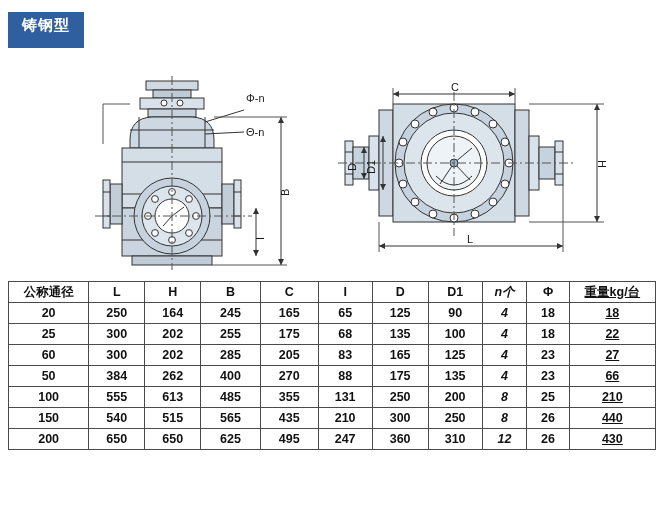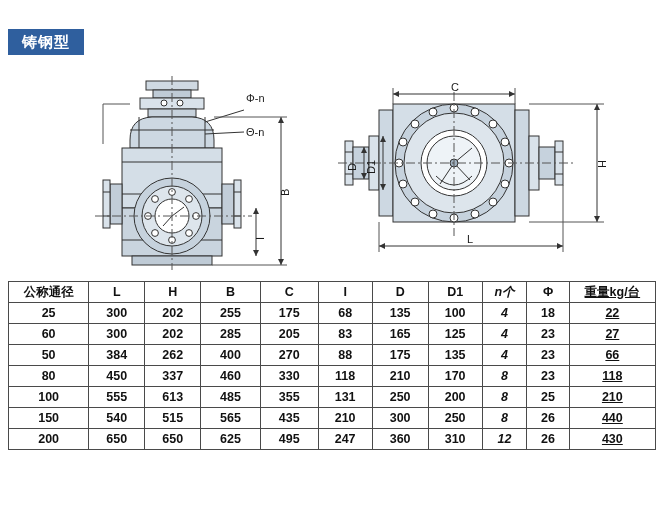--- a/index.html
+++ b/index.html
@@ -7,26 +7,26 @@
   body {
     width: 664px; height: 514px;
     background: #ffffff;
     font-family: "Liberation Sans", sans-serif;
     color: #1a1a1a;
     position: relative;
     overflow: hidden;
   }
   .title-badge {
     position: absolute;
-    left: 8px; top: 29px;
+    left: 8px; top: 12px;
     background: #2f5f9e;
     color: #ffffff;
     font-size: 15px;
     font-weight: bold;
-    padding: 5px 14px 6px 14px;
+    padding: 5px 14px 16px 14px;
     letter-spacing: 1px;
     line-height: 1;
   }
   .drawing-area {
     position: absolute;
     left: 0; top: 44px;
     width: 664px; height: 228px;
   }
   .drawing-area svg { display: block; }
   .spec-table {
@@ -243,20 +243,33 @@
       <th class="col-I">I</th>
       <th class="col-D">D</th>
       <th class="col-D1">D1</th>
       <th class="col-n">n个</th>
       <th class="col-phi">Φ</th>
       <th class="col-w">重量kg/台</th>
     </tr>
   </thead>
   <tbody>
       <tr>
+        <td class="col-name">20</td>
+        <td class="col-L">250</td>
+        <td class="col-H">164</td>
+        <td class="col-B">245</td>
+        <td class="col-C">165</td>
+        <td class="col-I">65</td>
+        <td class="col-D">125</td>
+        <td class="col-D1">90</td>
+        <td class="col-n">4</td>
+        <td class="col-phi">18</td>
+        <td class="col-w">18</td>
+      </tr>
+      <tr>
         <td class="col-name">25</td>
         <td class="col-L">300</td>
         <td class="col-H">202</td>
         <td class="col-B">255</td>
         <td class="col-C">175</td>
         <td class="col-I">68</td>
         <td class="col-D">135</td>
         <td class="col-D1">100</td>
         <td class="col-n">4</td>
         <td class="col-phi">18</td>
@@ -282,33 +295,20 @@
         <td class="col-B">400</td>
         <td class="col-C">270</td>
         <td class="col-I">88</td>
         <td class="col-D">175</td>
         <td class="col-D1">135</td>
         <td class="col-n">4</td>
         <td class="col-phi">23</td>
         <td class="col-w">66</td>
       </tr>
       <tr>
-        <td class="col-name">80</td>
-        <td class="col-L">450</td>
-        <td class="col-H">337</td>
-        <td class="col-B">460</td>
-        <td class="col-C">330</td>
-        <td class="col-I">118</td>
-        <td class="col-D">210</td>
-        <td class="col-D1">170</td>
-        <td class="col-n">8</td>
-        <td class="col-phi">23</td>
-        <td class="col-w">118</td>
-      </tr>
-      <tr>
         <td class="col-name">100</td>
         <td class="col-L">555</td>
         <td class="col-H">613</td>
         <td class="col-B">485</td>
         <td class="col-C">355</td>
         <td class="col-I">131</td>
         <td class="col-D">250</td>
         <td class="col-D1">200</td>
         <td class="col-n">8</td>
         <td class="col-phi">25</td>

